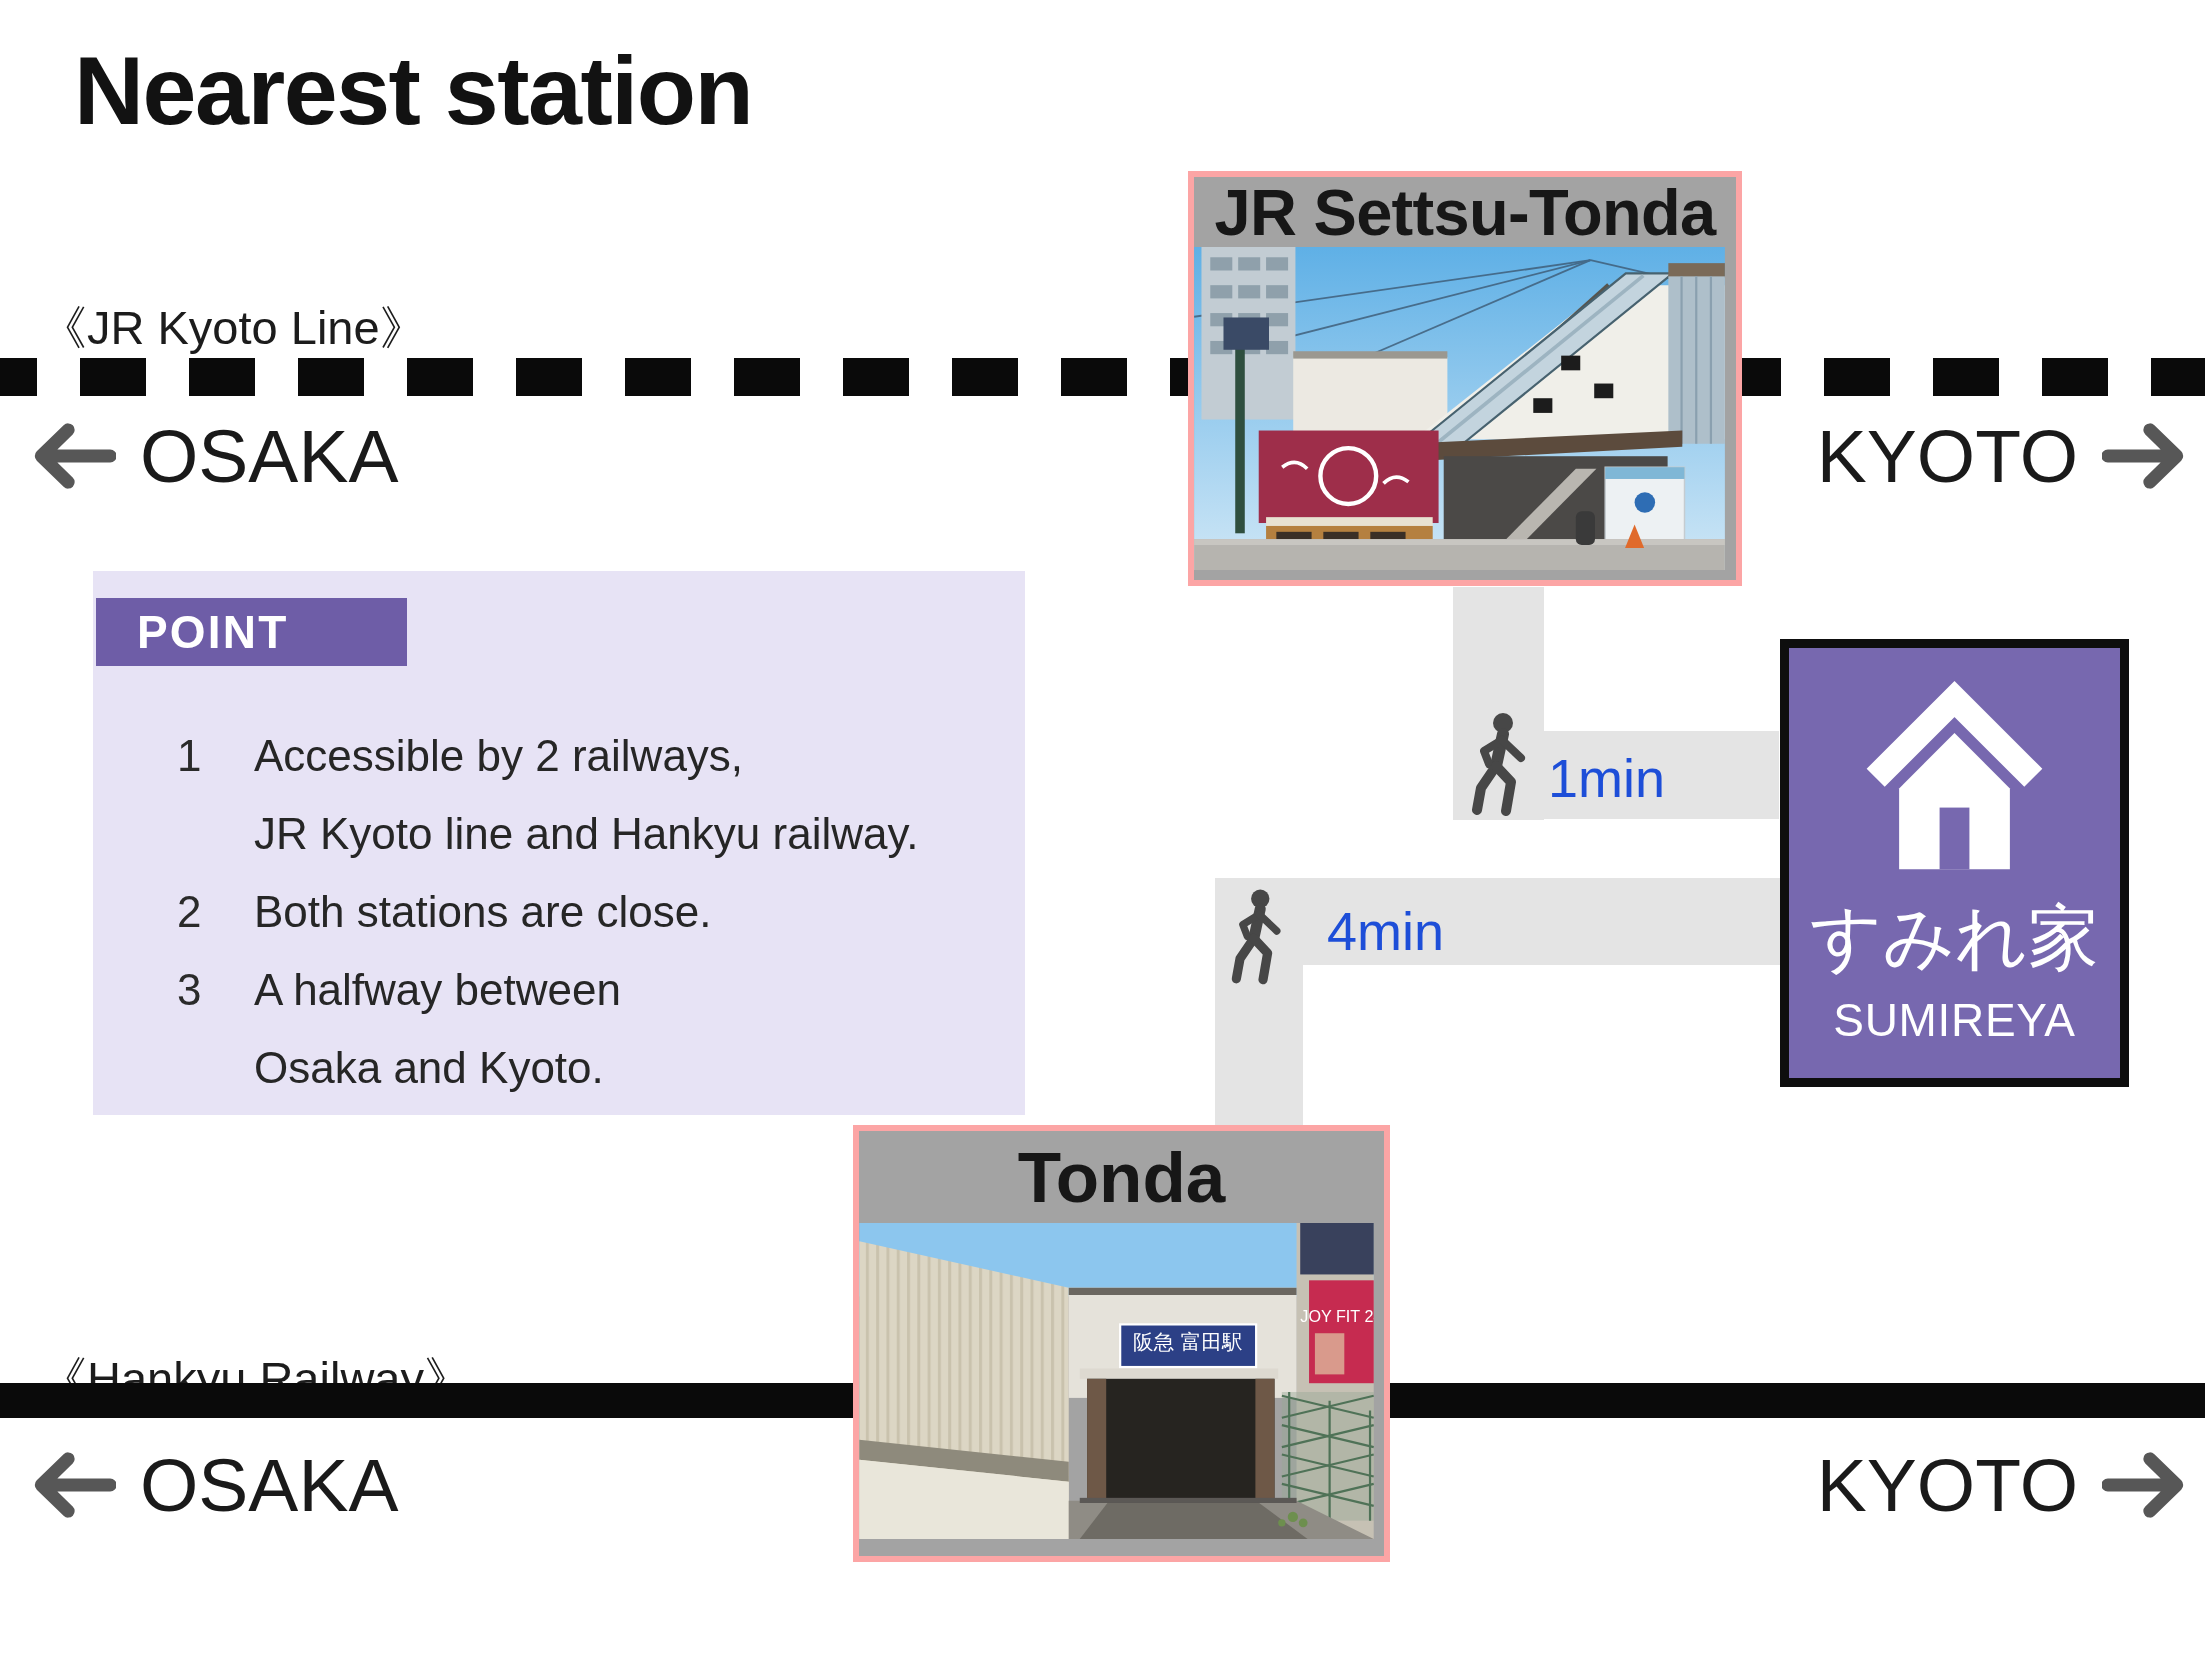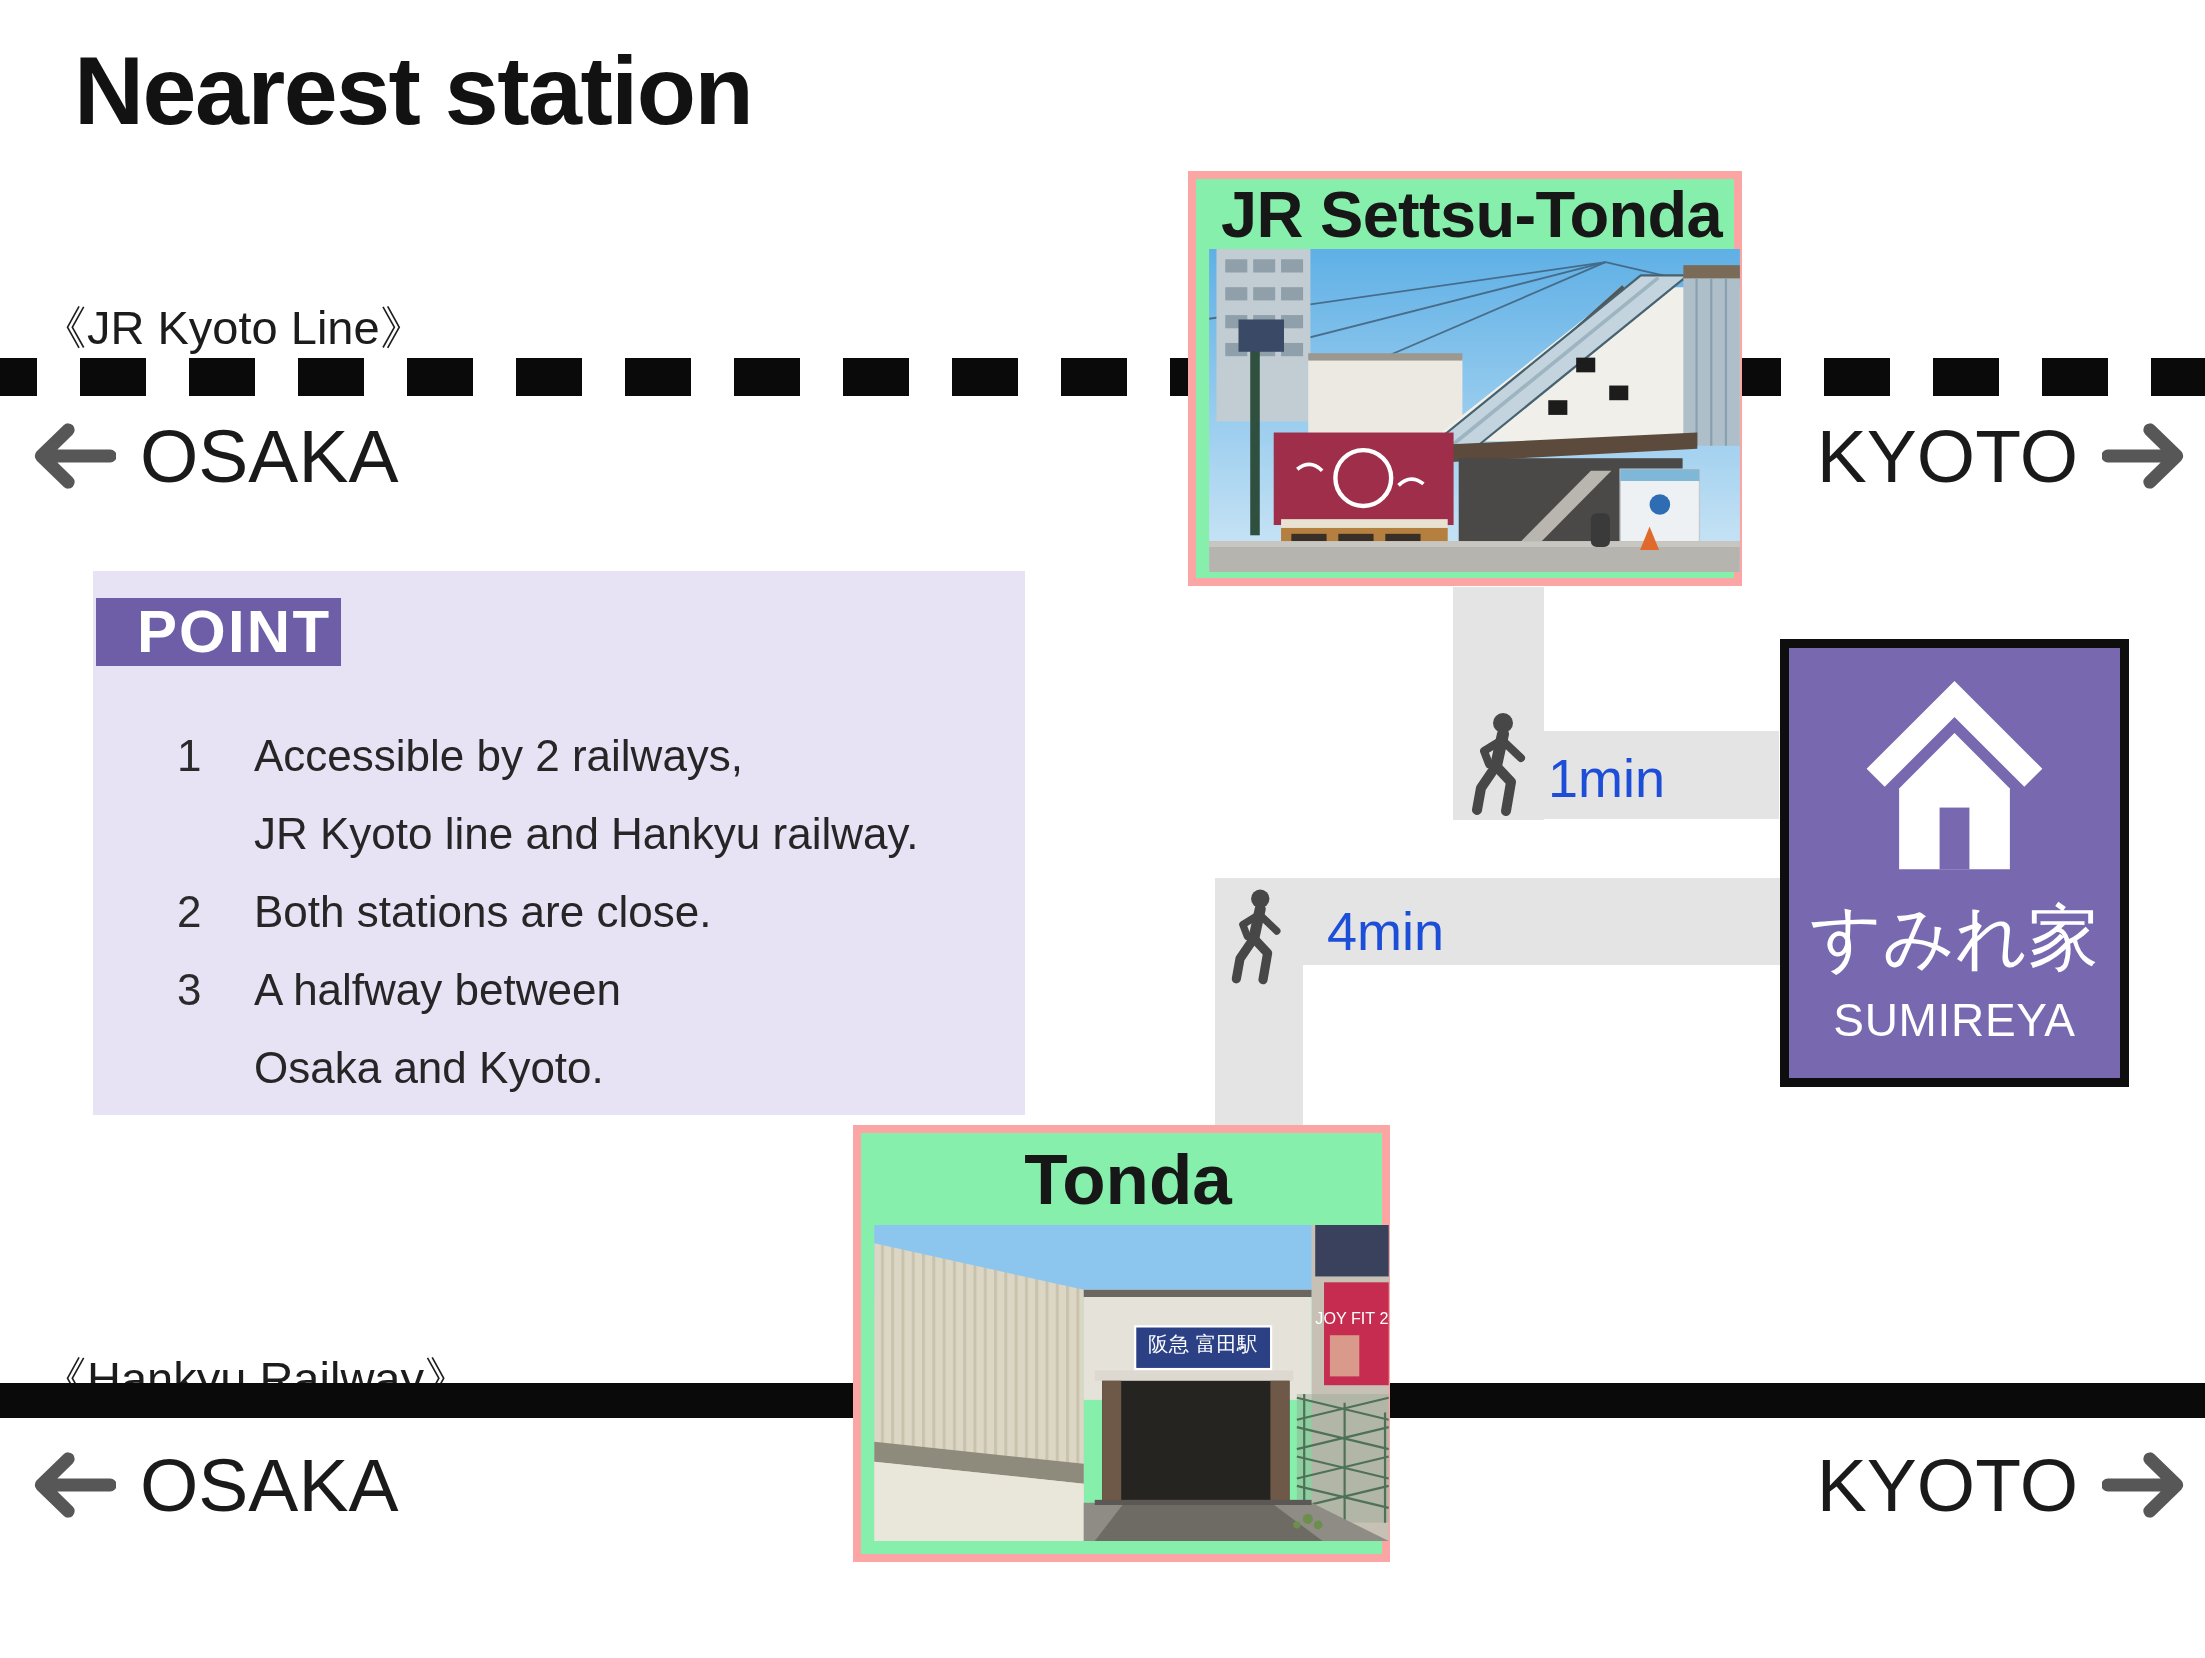--- a/index.html
+++ b/index.html
@@ -18,40 +18,40 @@
     background-position:-29px 0;
   }
   .solid-line{left:0;top:1383px;width:2205px;height:35px;background:#0a0a0a;z-index:1;}
   .dest{display:flex;align-items:center;gap:24px;font-size:75px;color:#1a1a1a;z-index:2;}
   .dest svg{display:block;}
   
   .path{background:#e4e4e4;z-index:1;}
   .walk-label{font-size:54px;color:#1d4ed8;z-index:2;}
   .walk-icon{z-index:2;}
   
-  .card{border:8px solid #fca5a5;background:#86efac;box-sizing:border-box;z-index:3;padding-left:13px;}
+  .card{border:6px solid #fca5a5;background:#a3a3a3;box-sizing:border-box;z-index:3;}
   .card .hdr{display:flex;align-items:center;justify-content:center;font-weight:bold;color:#171717;}
   .card svg.photo{display:block;}
   #jr-card{left:1188px;top:171px;width:554px;height:415px;}
   #jr-card .hdr{height:70px;font-size:65px;letter-spacing:-0.7px;}
   #tonda-card{left:853px;top:1125px;width:537px;height:437px;}
   #tonda-card .hdr{height:92px;font-size:71px;}
   
   #sumireya-card{
     left:1780px;top:639px;width:349px;height:448px;z-index:3;
     border:9.6px solid #0e0e0e;box-sizing:border-box;background:#7768af;
     display:flex;flex-direction:column;align-items:center;
   }
   #sumireya-card .jp{font-size:71px;color:#ffffff;margin-top:11px;font-family:Liberation Mono, monospace;}
   #sumireya-card .en{font-size:46px;color:#ffffff;margin-top:7.4px;letter-spacing:0.7px;}
   
   #point-box{left:93px;top:571px;width:932px;height:544px;background:#e7e3f5;z-index:2;}
   #point-badge{
-    position:absolute;left:2.9px;top:26.5px;width:245px;height:68px;background:#6e5da7;
-    color:#ffffff;font-size:60px;font-weight:bold;letter-spacing:2.2px;
+    position:absolute;left:2.9px;top:26.5px;width:311px;height:68px;background:#6e5da7;
+    color:#ffffff;font-size:46px;font-weight:bold;letter-spacing:2.2px;
     display:flex;align-items:center;padding-left:41px;box-sizing:border-box;
   }
   #point-list{position:absolute;left:84px;top:146px;right:22px;}
   .prow{display:grid;grid-template-columns:77px 1fr;height:78px;align-items:center;
         font-size:44px;color:#262626;}
   .prow .num{color:#2a2a2a;}
 </style>
 </head>
 <body>
 

